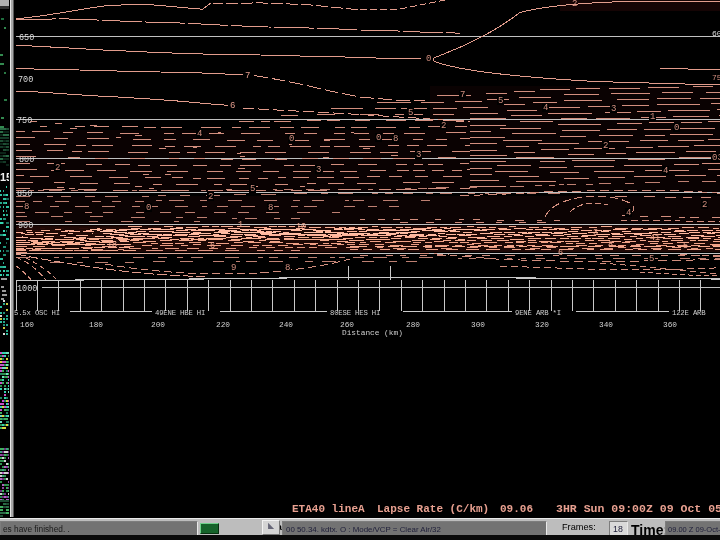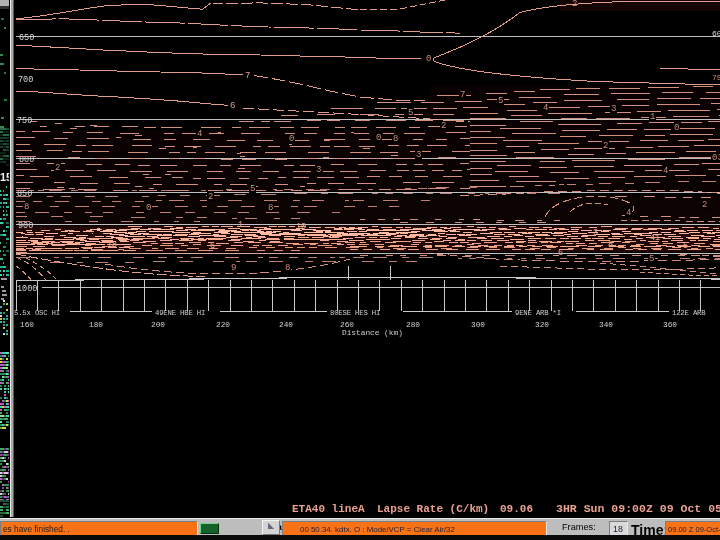--- a/index.html
+++ b/index.html
@@ -1,21 +1,21 @@
 <!DOCTYPE html>
 <html><head><meta charset="utf-8">
 <style>
   html,body { margin:0; padding:0; background:#000; }
   #stage { position:relative; width:720px; height:540px; overflow:hidden;
            font-family:"Liberation Sans", sans-serif; }
   #taskbar { position:absolute; left:0; top:518px; width:720px; height:17px;
              background:#bdbdbd; border-top:1px solid #e9e9e9; box-sizing:border-box; }
   .cell { position:absolute; top:2px; height:14px; font-size:8.8px;
           font-family:"Liberation Sans", sans-serif; color:#000; }
-  .sunken { background:#f97316; border-top:1px solid #7d7d7d; border-left:1px solid #7d7d7d;
+  .sunken { background:#737373; border-top:1px solid #7d7d7d; border-left:1px solid #7d7d7d;
             border-bottom:1px solid #e9e9e9; border-right:1px solid #e9e9e9; }
 </style></head>
 <body>
 <div id="stage">
   <svg width="720" height="540" viewBox="0 0 720 540" shape-rendering="crispEdges" style="position:absolute;left:0;top:0">
     <rect x="0" y="0" width="720" height="540" fill="#000"></rect>
     <rect x="0" y="0" width="16" height="540" fill="#000"></rect>
 <rect x="0" y="0" width="10" height="6" fill="#b0b0b0"></rect>
 <rect x="0" y="6" width="9" height="3" fill="#303030"></rect>
 <rect x="1" y="18" width="3" height="2" fill="#1e6e3e"></rect>
@@ -599,21 +599,21 @@
 <text x="556" y="512" fill="#e8a090" font-size="11px" font-family="Liberation Mono, monospace" font-weight="bold" textLength="166" lengthAdjust="spacingAndGlyphs">3HR Sun 09:00Z 09 Oct 05</text>
   </svg>
   <div id="taskbar">
     <div class="cell sunken" style="left:0;width:196px;">
         <span style="position:absolute;left:2px;top:2px;color:#1a1a1a;font-size:8.3px;">es have finished. .</span>
       </div>
     <div class="cell" style="left:200px;width:17px;height:9px;top:4px;background:#15632a;border-top:1px solid #6ed08a;border-left:1px solid #6ed08a;border-right:1px solid #06300f;border-bottom:1px solid #06300f;"></div>
     <div class="cell" style="left:222px;top:3px;font-weight:bold;font-size:9.2px;margin-left:48px;">Radar:</div>
     <div class="cell" style="left:262px;width:16px;height:13px;top:1px;background:#d4d4d4;border-top:1px solid #f2f2f2;border-left:1px solid #f2f2f2;border-right:1px solid #777;border-bottom:1px solid #777;font-size:8px;text-align:center;color:#667;">◣</div>
     <div class="cell sunken" style="left:282px;width:263px;">
-        <span style="position:absolute;left:17px;top:3px;color:#20203a;font-size:7.9px;">00 50.34. kdtx. O : Mode/VCP = Clear Air/32</span>
+        <span style="position:absolute;left:3px;top:3px;color:#20203a;font-size:7.9px;">00 50.34. kdtx. O : Mode/VCP = Clear Air/32</span>
       </div>
     <div class="cell" style="left:562px;top:3px;font-weight:normal;font-size:9.2px;">Frames:</div>
     <div class="cell sunken" style="left:609px;width:17px;background:#d9d9d9;">
         <span style="position:absolute;left:3px;top:2px;color:#20203a;">18</span>
       </div>
     <div class="cell" style="left:631px;top:3px;font-weight:bold;font-size:14px;">Time:</div>
     <div class="cell sunken" style="left:665px;width:55px;">
         <span style="position:absolute;left:2px;top:3px;color:#20203a;font-size:7.5px;">09.00 Z 09-Oct-0</span>
       </div>
   </div>

